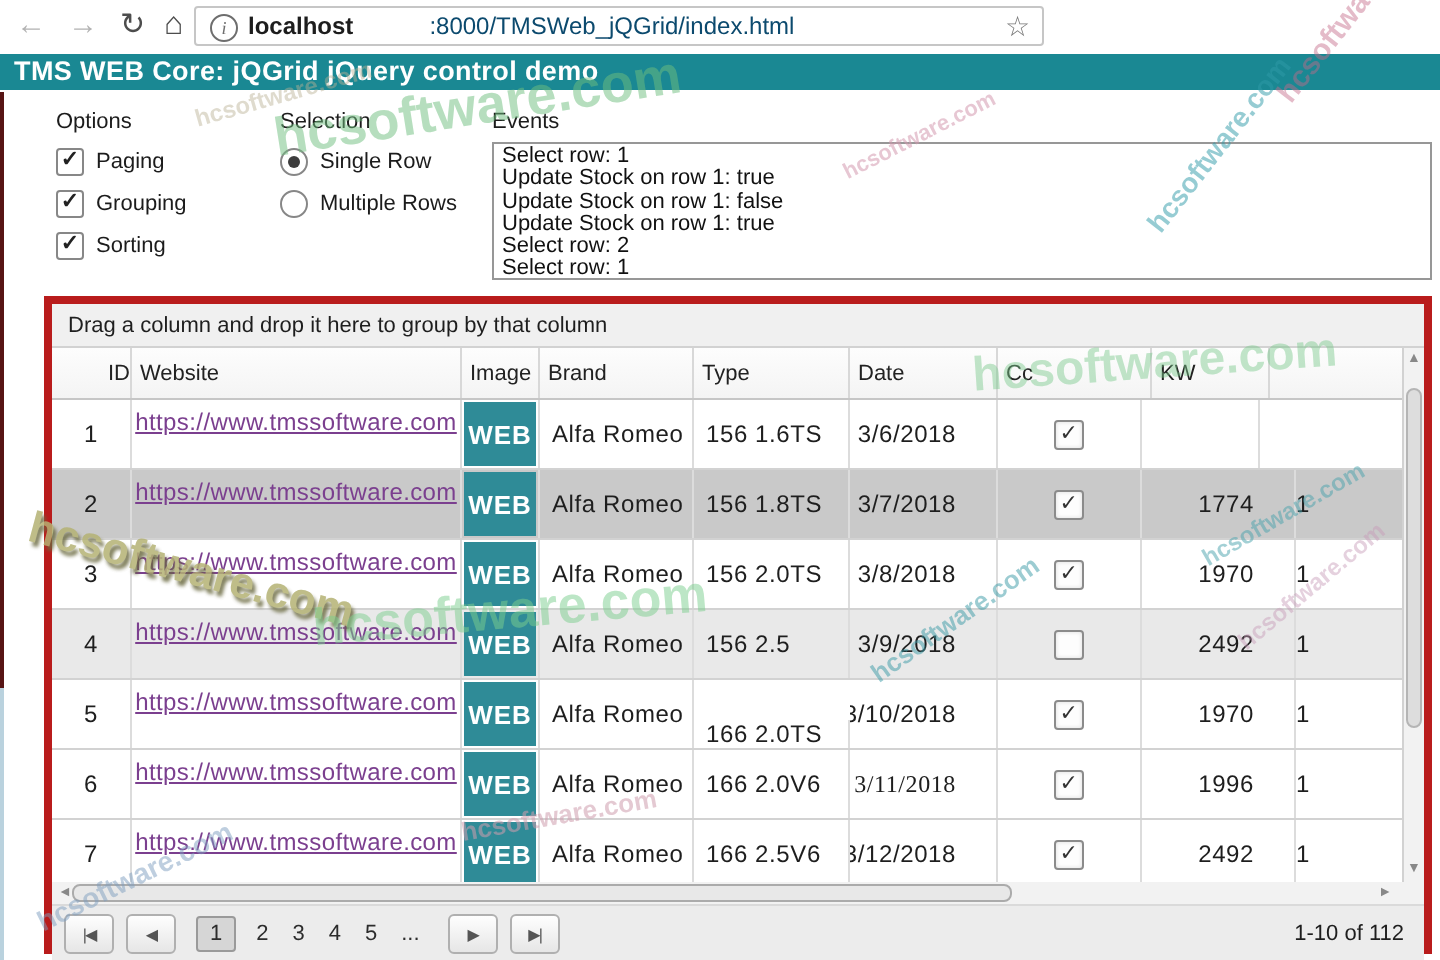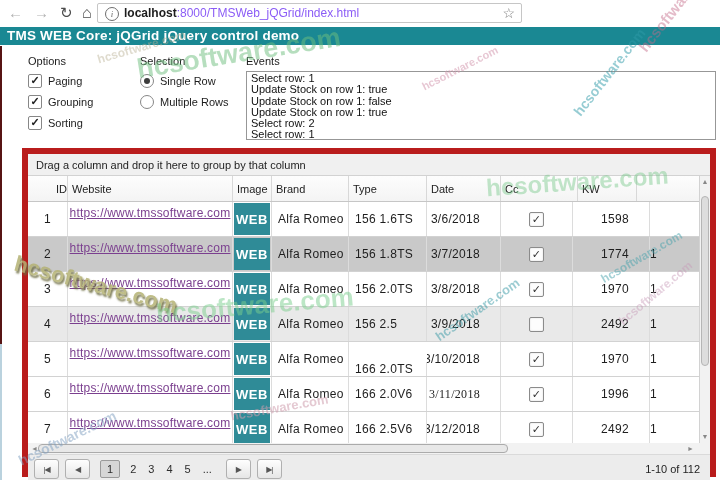--- a/index.html
+++ b/index.html
@@ -7,21 +7,21 @@
        font-family:"Liberation Sans",sans-serif;-webkit-font-smoothing:antialiased;}
 
   
   .browser{position:absolute;left:0;top:0;width:720px;height:27px;background:#fff;border-bottom:1px solid #d9d9d9;}
   .navic{position:absolute;top:3px;font-size:15px;color:#b3b3b3;cursor:default;line-height:20px;}
   .navic.dark{color:#4d4d4d;}
   .addr{position:absolute;left:97px;top:3px;width:425px;height:20px;border:1px solid #c6c6c6;border-radius:2px;background:#fff;box-sizing:border-box;}
   .info-ic{position:absolute;left:7px;top:3px;width:12px;height:12px;border:1.2px solid #6e6e6e;border-radius:50%;
            color:#6e6e6e;font-size:9px;line-height:12px;text-align:center;font-family:"Liberation Serif",serif;font-style:italic;}
   .url{position:absolute;left:26px;top:2px;font-size:12px;white-space:nowrap;color:#1d1d1d;}
-  .url .path{color:#8b5cf6;}
+  .url .path{color:#0c4a6e;padding-left:38px;}
   .star{position:absolute;right:6px;top:1px;font-size:14px;color:#7a7a7a;}
 
   
   .titlebar{position:absolute;left:0;top:27px;width:720px;height:18px;background:#1a8893;color:#fff;
             font-size:13.5px;font-weight:bold;line-height:18px;padding-left:7px;box-sizing:border-box;letter-spacing:.2px;}
 
   
   .seclabel{font-size:11px;color:#1c1c1c;}
   .options{position:absolute;left:28px;top:55px;}
   .selection{position:absolute;left:140px;top:55px;}
@@ -29,21 +29,21 @@
   .opt-row{display:flex;align-items:center;margin-top:7px;}
   .cb{width:12px;height:12px;border:1px solid #878787;border-radius:2px;background:#fff;margin-right:6px;
       font-size:11px;line-height:11px;text-align:center;color:#222;font-weight:bold;flex:0 0 auto;}
   .rb{width:12px;height:12px;border:1px solid #878787;border-radius:50%;background:#fff;margin-right:6px;position:relative;flex:0 0 auto;}
   .rb.on:after{content:"";position:absolute;left:3px;top:3px;width:6px;height:6px;border-radius:50%;background:#3d3d3d;}
   .opt-label{font-size:11px;color:#1c1c1c;}
   .evbox{margin-top:4px;height:69px;border:1px solid #979797;background:#fff;padding:1px 4px;box-sizing:border-box;overflow:hidden;}
   .evline{font-size:11px;line-height:11.3px;color:#111;white-space:nowrap;}
 
   
-  .grid{position:absolute;left:22px;top:148px;width:694px;height:329px;border:6px solid #b91c1c;background:#fff;box-sizing:border-box;}
+  .grid{position:absolute;left:22px;top:148px;width:694px;height:329px;border:4px solid #b91c1c;background:#fff;box-sizing:border-box;}
   .groupbar{height:22px;background:#f0f0f0;border-bottom:1px solid #d2d2d2;font-size:11px;color:#1e1e1e;
             line-height:22px;padding-left:8px;box-sizing:border-box;}
   .ghead{display:flex;height:26px;background:linear-gradient(#fdfdfd,#f4f4f4);border-bottom:1px solid #c6c6c6;box-sizing:border-box;}
   .hcell{box-sizing:border-box;border-right:1px solid #d8d8d8;font-size:11px;color:#222;padding:7px 0 0 4px;overflow:hidden;white-space:nowrap;}
   .gbody{position:relative;height:241px;overflow:hidden;}
   .grow{display:flex;height:35px;background:#fff;border-bottom:1px solid #d2d2d2;box-sizing:border-box;}
   .grow.sel{background:#c9c9c9;}
   .grow.hl{background:#e9e9e9;}
   .cell{box-sizing:border-box;border-right:1px solid #dcdcdc;font-size:12px;color:#1e1e1e;display:flex;
         align-items:center;overflow:hidden;white-space:nowrap;letter-spacing:.3px;}
@@ -163,21 +163,20 @@
           </div>
           <div class="cell c-img" style="width: 39px;">
             <div class="web-badge">WEB</div>
           </div>
           <div class="cell c-left" style="width: 77px;">Alfa Romeo</div>
           <div class="cell c-left" style="width: 78px;">156 1.6TS</div>
           <div class="cell c-right" style="width: 74px;">3/6/2018</div>
           <div class="cell c-center" style="width: 72px;">
             <div class="rowcb">✓</div>
           </div>
-          <div class="cell c-right" style="width: 77px;">1598</div>
           <div class="cell c-kw" style="width: 59px;"></div>
         </div>
         <div class="grow sel">
           <div class="cell c-center" style="width: 40px;">2</div>
           <div class="cell c-site" style="width: 165px;">
             <a class="weblink">https://www.tmssoftware.com</a>
           </div>
           <div class="cell c-img" style="width: 39px;">
             <div class="web-badge">WEB</div>
           </div>

